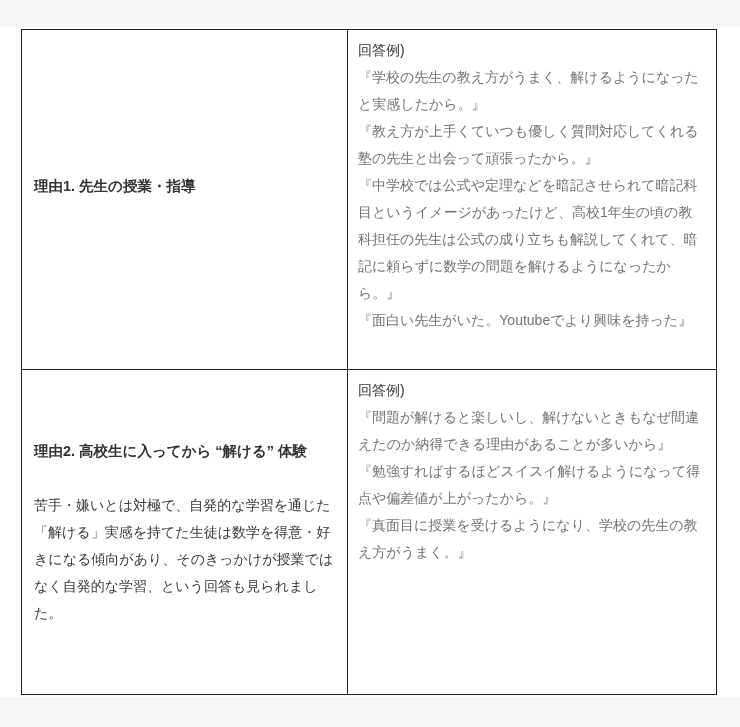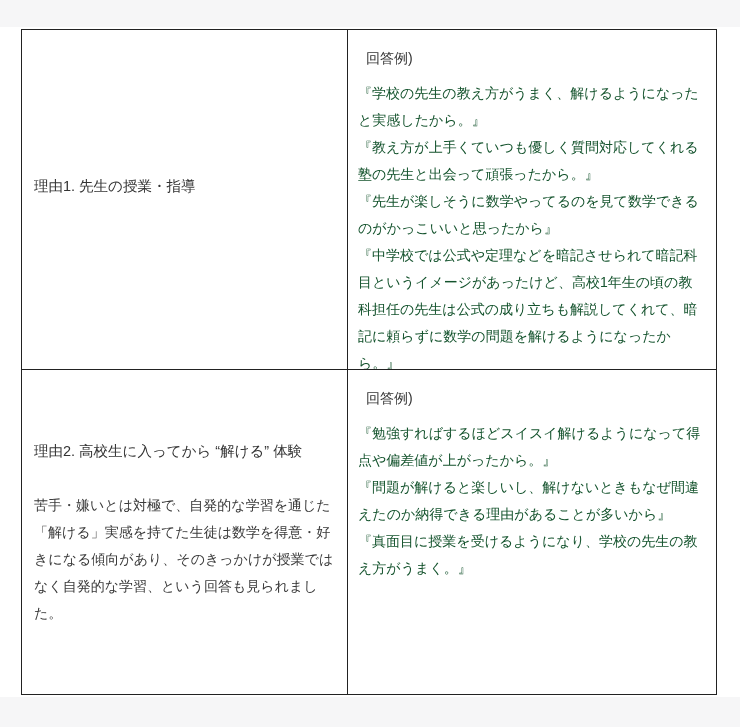--- a/index.html
+++ b/index.html
@@ -52,64 +52,63 @@
     justify-content: center;
   }
   .cell.answers {
     padding: 7px 10px 7px 10px;
   }
   .row1 { border-bottom: 1px solid #222222; }
 
   .reason-title {
     margin: 0 0 27px 0;
     font-size: 14.5px;
-    font-weight: normal;
+    font-weight: bold;
     color: #333333;
   }
   .reason-body {
     margin: 0;
     color: #3a3a3a;
   }
   .answers-label {
-    margin: 8px;
+    margin: 0;
   }
   .answer-quote {
     margin: 0;
-    color: #14532d;
+    color: #737373;
   }
 </style>
 </head>
 <body>
 
 <div class="page">
   <div class="strip top"></div>
 
   <div class="survey-table">
 
     <div class="cell reason row1">
       <h3 class="reason-title">理由1. 先生の授業・指導</h3>
     </div>
 
     <div class="cell answers row1">
       <p class="answers-label">回答例)</p>
       <p class="answer-quote">『学校の先生の教え方がうまく、解けるようになったと実感したから。』</p>
       <p class="answer-quote">『教え方が上手くていつも優しく質問対応してくれる塾の先生と出会って頑張ったから。』</p>
-      <p class="answer-quote">『先生が楽しそうに数学やってるのを見て数学できるのがかっこいいと思ったから』</p>
       <p class="answer-quote">『中学校では公式や定理などを暗記させられて暗記科目というイメージがあったけど、高校1年生の頃の教科担任の先生は公式の成り立ちも解説してくれて、暗記に頼らずに数学の問題を解けるようになったから。』</p>
       <p class="answer-quote">『面白い先生がいた。Youtubeでより興味を持った』</p>
     </div>
 
     <div class="cell reason">
       <h3 class="reason-title">理由2. 高校生に入ってから “解ける” 体験</h3>
       <p class="reason-body">苦手・嫌いとは対極で、自発的な学習を通じた「解ける」実感を持てた生徒は数学を得意・好きになる傾向があり、そのきっかけが授業ではなく自発的な学習、という回答も見られました。</p>
     </div>
 
     <div class="cell answers">
       <p class="answers-label">回答例)</p>
+      <p class="answer-quote">『問題が解けると楽しいし、解けないときもなぜ間違えたのか納得できる理由があることが多いから』</p>
       <p class="answer-quote">『勉強すればするほどスイスイ解けるようになって得点や偏差値が上がったから。』</p>
-      <p class="answer-quote">『問題が解けると楽しいし、解けないときもなぜ間違えたのか納得できる理由があることが多いから』</p>
       <p class="answer-quote">『真面目に授業を受けるようになり、学校の先生の教え方がうまく。』</p>
     </div>
 
   </div>
 
   <div class="strip bottom"></div>
 </div>
 
 </body></html>

